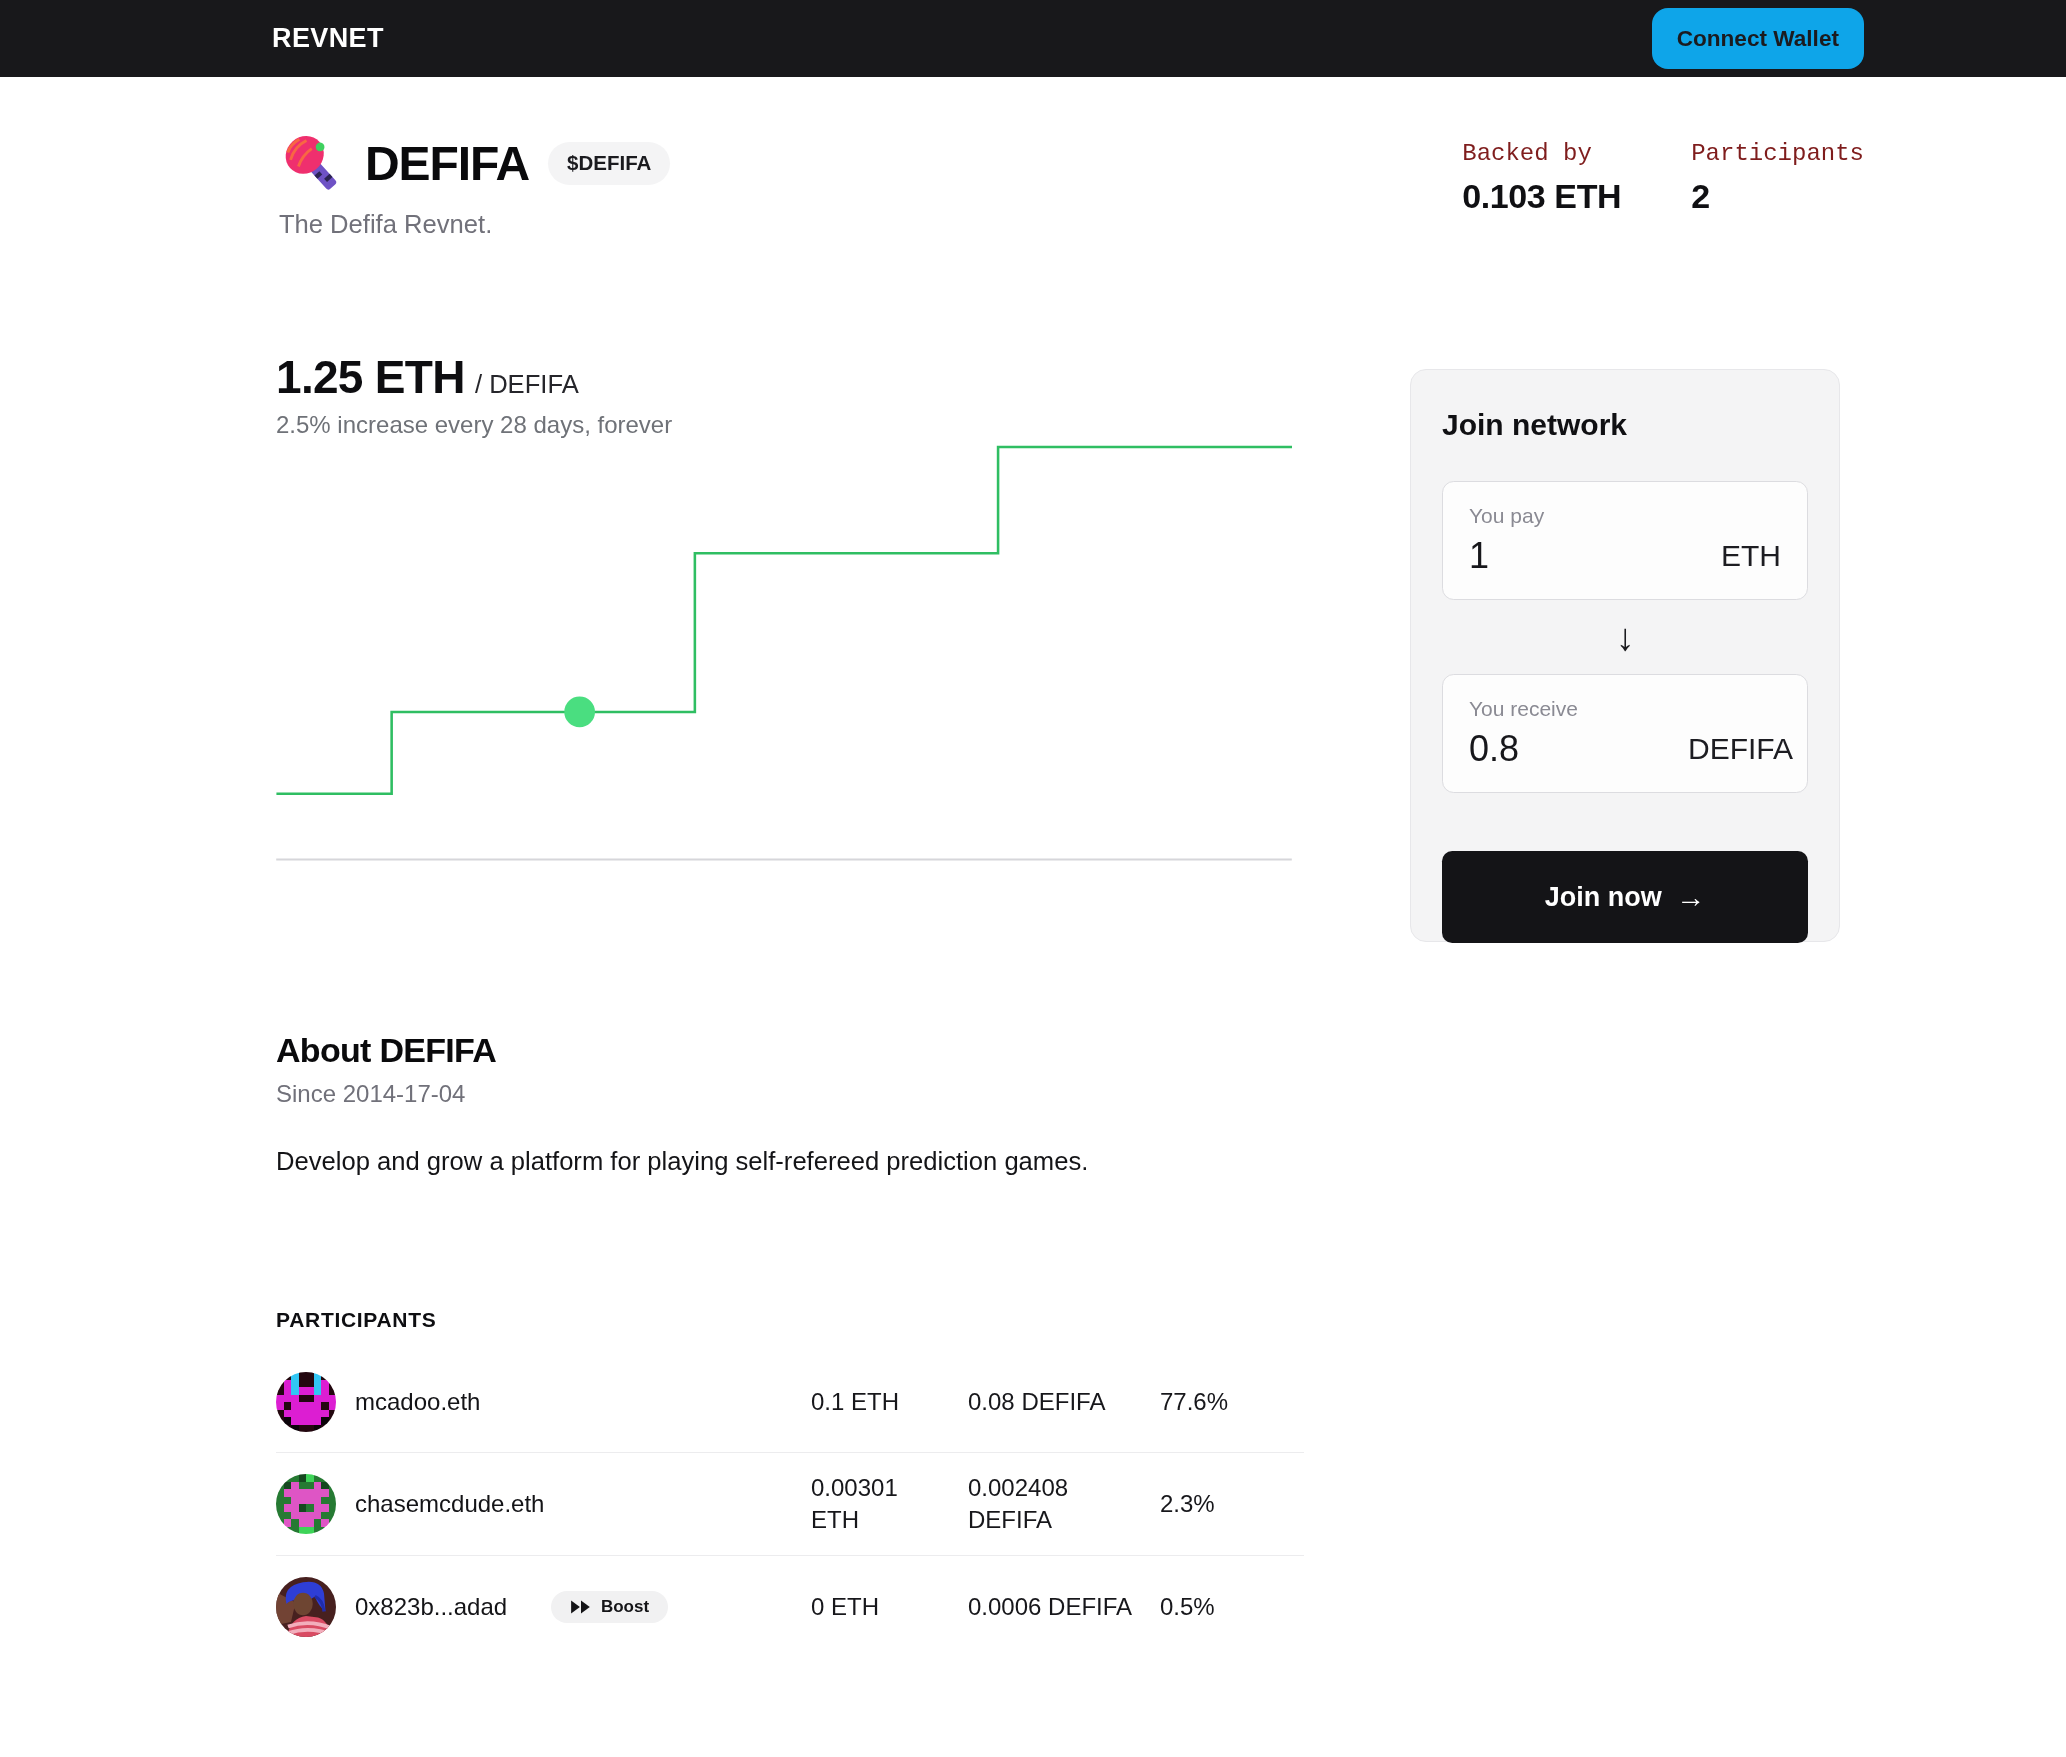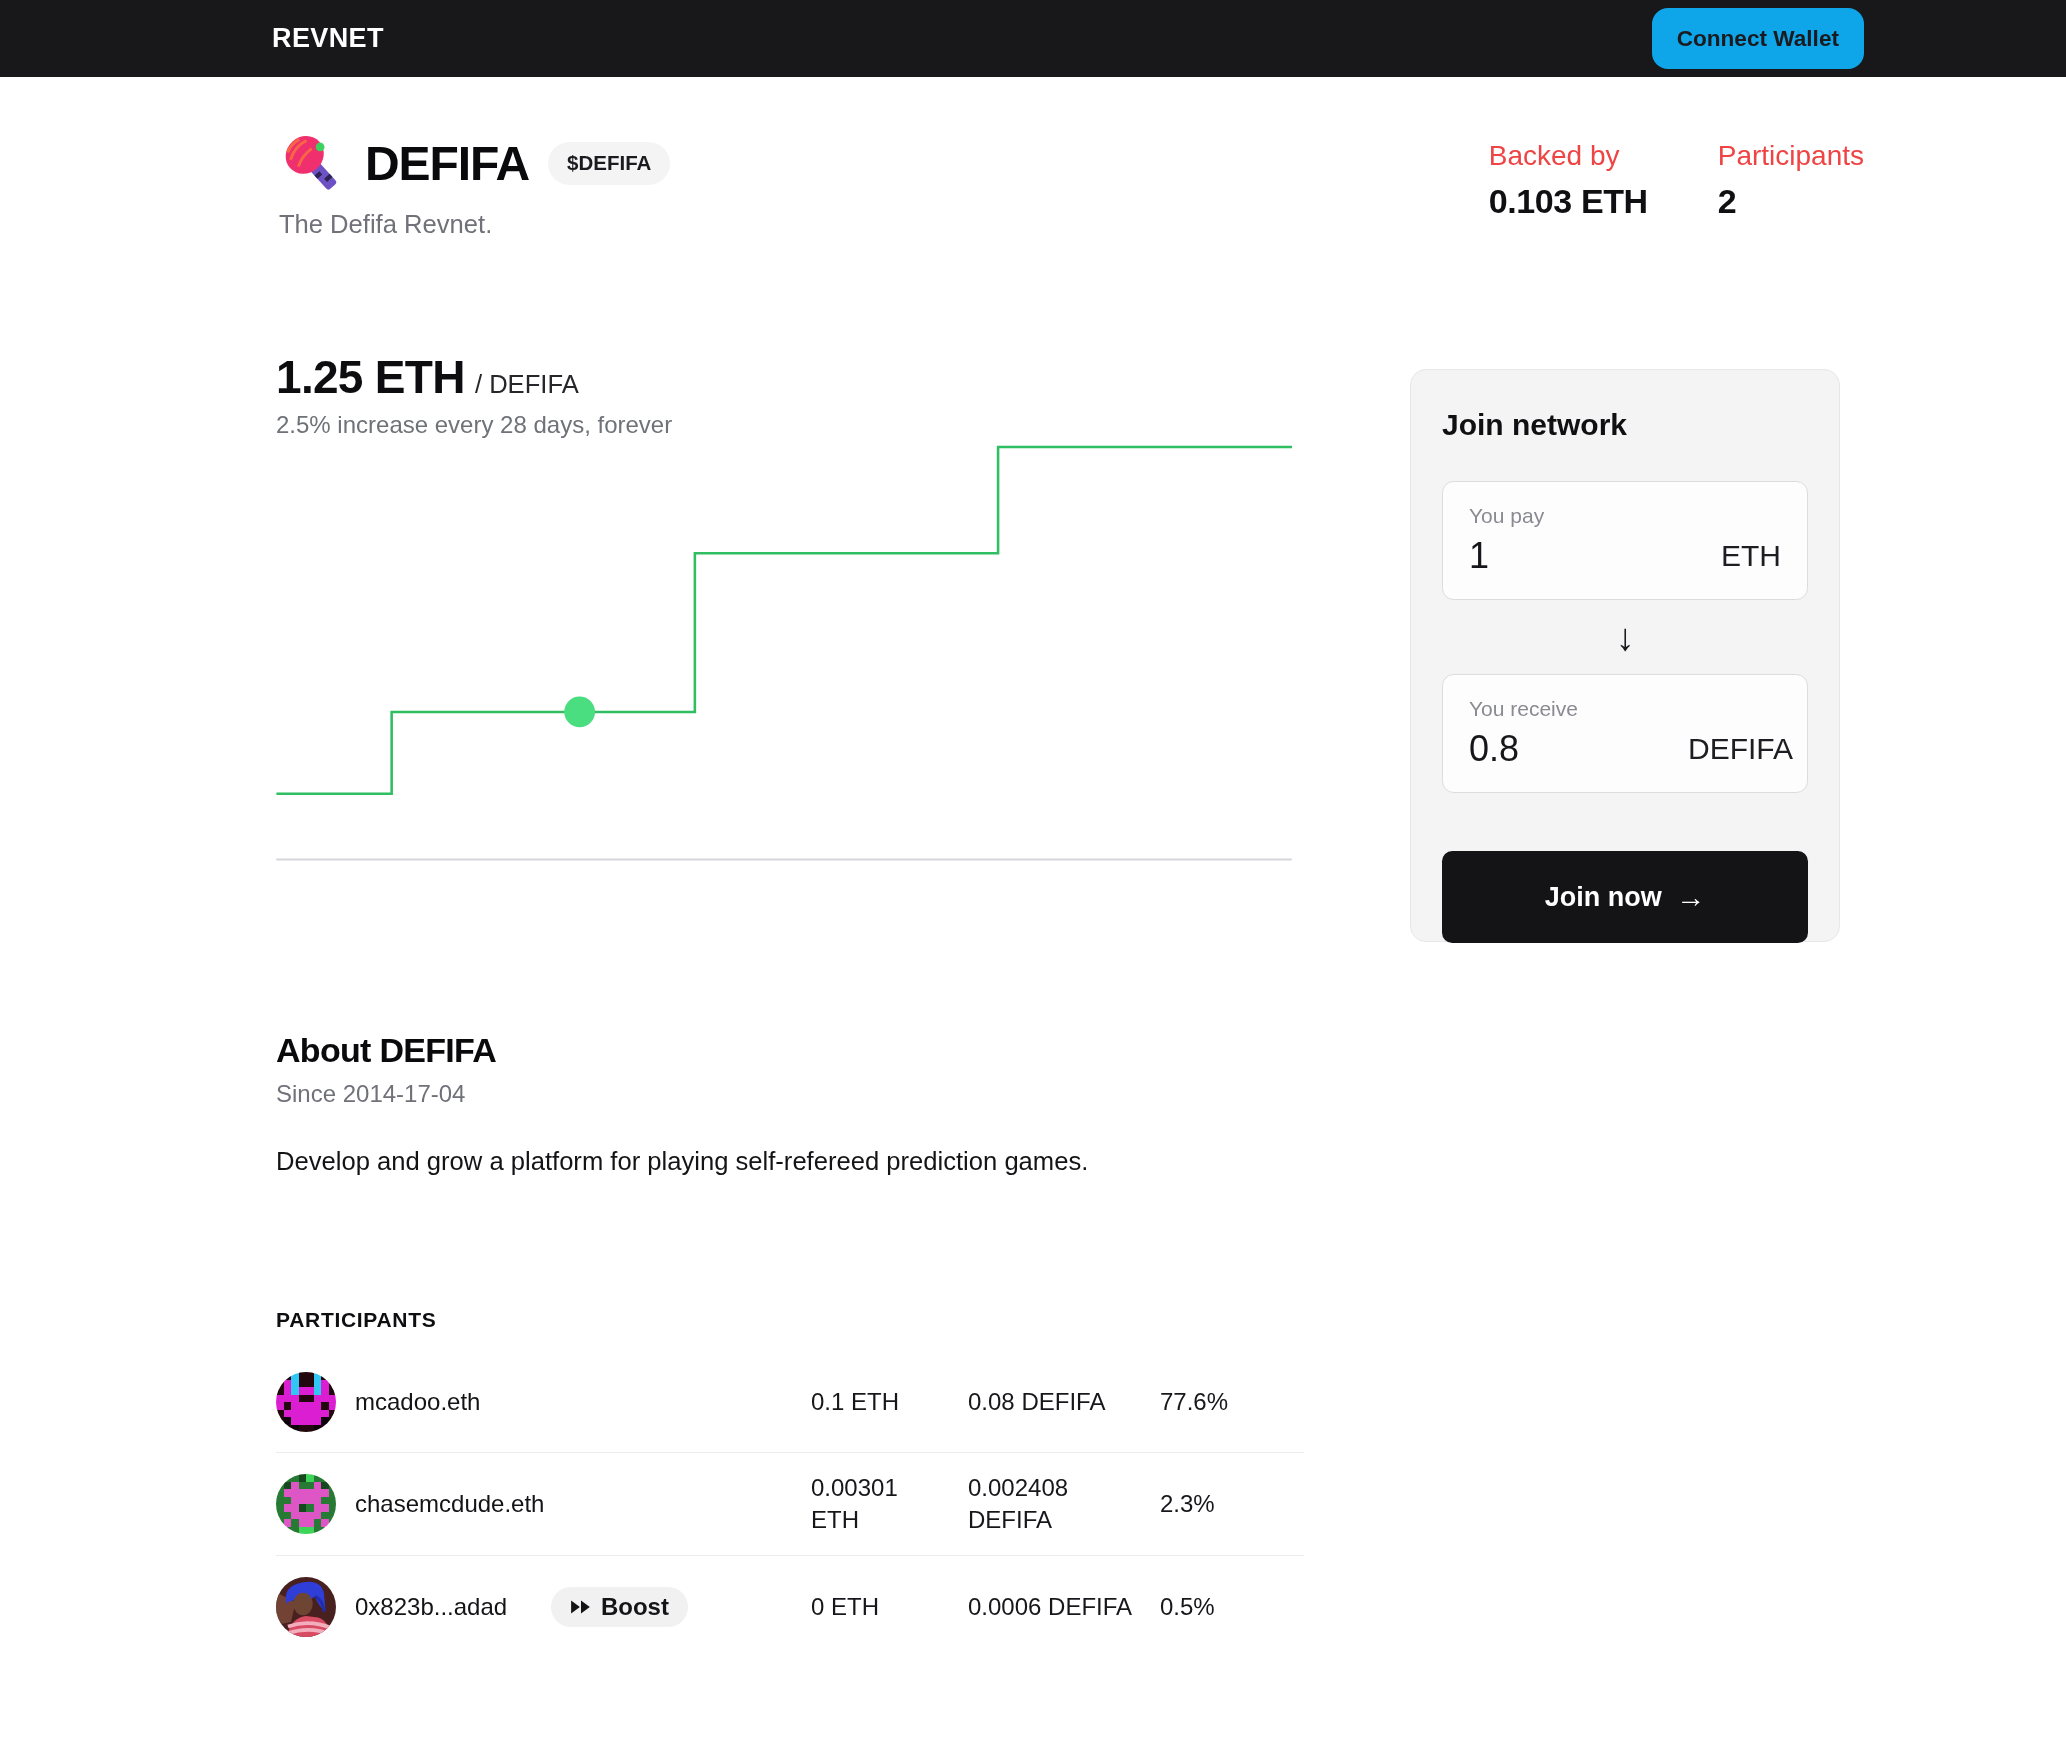--- a/index.html
+++ b/index.html
@@ -20,21 +20,21 @@
 
   .header-row { display:flex; justify-content:space-between; margin-top:51px; }
   .title-line { display:flex; align-items:center; gap:19px; }
   .logo { width:70px; height:70px; flex:0 0 auto; }
   .project-title { font-size:48px; font-weight:800; letter-spacing:-1.1px; color:#0a0a0c; }
   .ticker { background:#f4f4f5; border-radius:730px; padding:9.5px 19px;
     font-size:20.5px; font-weight:700; color:#1b1b1f; }
   .tagline { margin-top:11.7px; margin-left:2.9px; font-size:25.6px; color:#71717a; }
 
   .stats { display:flex; gap:70px; margin-top:11.7px; }
-  .stat-label { font-size:28px; color:#ef4444; }
+  .stat-label { font-size:24px; color:#7f1d1d;font-family:Liberation Mono, monospace; }
   .stat-value { margin-top:10.2px; font-size:34px; font-weight:700; color:#101013; letter-spacing:-0.4px; }
 
   .price-block { margin-top:111px; }
   .price-line { display:flex; align-items:baseline; gap:10.2px; }
   .price-value { font-size:46px; font-weight:700; letter-spacing:-0.7px; color:#0d0d10; }
   .price-unit { font-size:25.6px; font-weight:500; color:#26262b; }
   .price-sub { margin-top:7.3px; font-size:24px; color:#6f7278; }
 
   .chart { margin-top:0; width:1016px; height:453px; }
 
@@ -70,21 +70,21 @@
     align-items:center; }
   .t-head { min-height:67px; border-bottom:2.2px solid #dddde1; color:#6f727b; font-size:22.6px; }
   .t-head .hc-own { max-width:117px; line-height:1.45; }
   .t-row { min-height:102px; padding:19px 0; border-bottom:1.5px solid #ececee; font-size:24px; color:#17171b; }
   .t-row:last-child { border-bottom:none; }
   .acct { display:flex; align-items:center; gap:19px; }
   .avatar { width:60px; height:60px; border-radius:50%; overflow:hidden; flex:0 0 auto; }
   .avatar svg { display:block; width:100%; height:100%; }
   .acct-name { font-size:24px; color:#141417; cursor:pointer; }
   .boost { display:inline-flex; align-items:center; gap:8.8px; background:#f1f1f2;
-    border-radius:730px; padding:6px 19px; margin-left:25px; font-size:24px; font-weight:700; color:#141417; }
+    border-radius:730px; padding:6px 19px; margin-left:25px; font-size:17px; font-weight:700; color:#141417; }
   .boost svg { width:22px; height:16px; }
   .cell-paid { max-width:135px; line-height:1.32; }
   .cell-tokens { max-width:183px; line-height:1.32; }
 
   .bottom-fade { position:absolute; left:0; bottom:0; width:100%; height:51px;
     background:linear-gradient(rgba(255,255,255,0), #ffffff 90%); pointer-events:none; }
 </style>
 </head>
 <body>
 

